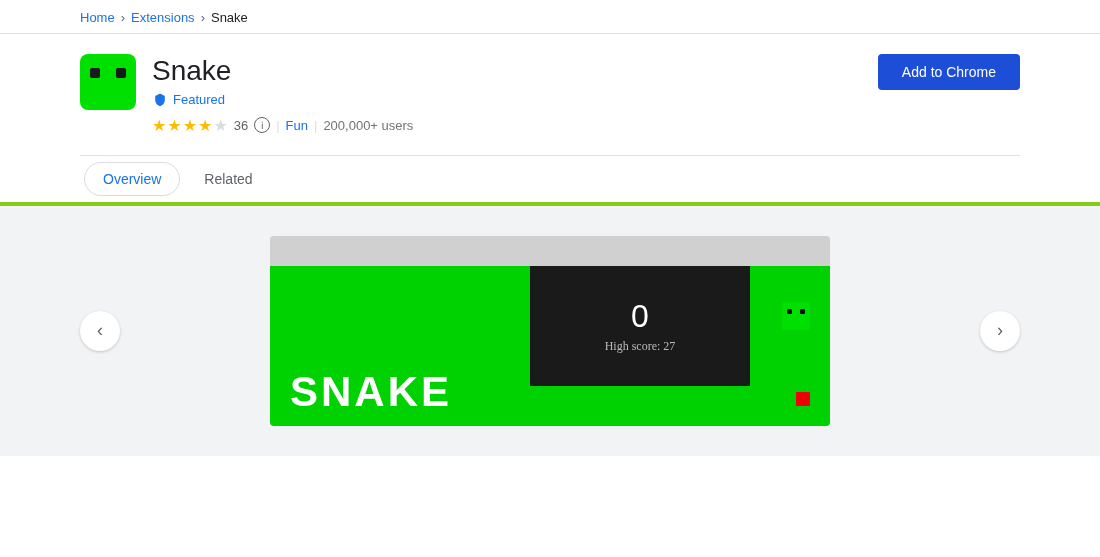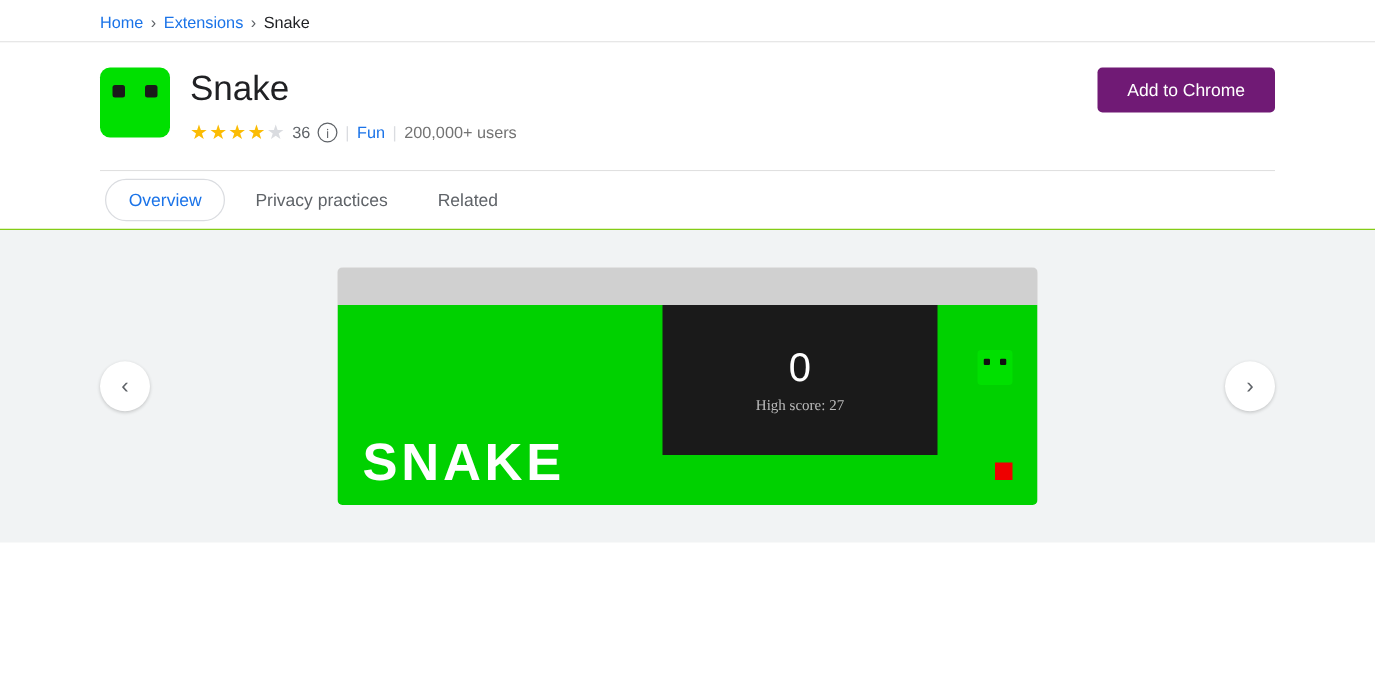--- a/index.html
+++ b/index.html
@@ -149,21 +149,21 @@
       font-weight: 400;
       cursor: pointer;
     }
     .user-count {
       color: #737373;
       font-size: 13px;
       text-align: center;
     }
 
     .add-to-chrome-btn {
-      background: #701a75;
+      background: #1d4ed8;
       color: #fff;
       border: none;
       border-radius: 4px;
       padding: 10px 24px;
       font-size: 14px;
       font-weight: 500;
       cursor: pointer;
       white-space: nowrap;
       flex-shrink: 0;
     }
@@ -176,21 +176,21 @@
     }
 
     
     .nav-tabs {
       display: flex;
       align-items: center;
       gap: 0;
       padding: 0 80px;
       background: #fff;
       margin-top: 0;
-      border-bottom: 1px solid #84cc16;
+      border-bottom: 4px solid #84cc16;
     }
     .nav-tab {
       padding: 14px 20px;
       font-size: 14px;
       color: #5f6368;
       cursor: pointer;
       border-radius: 20px;
       position: relative;
     }
     .nav-tab.active {
@@ -370,20 +370,27 @@
 
 <div class="header-section">
   <div class="header-left">
 
     <div class="app-icon">
       <div class="snake-eye-left"></div>
       <div class="snake-eye-right"></div>
     </div>
     <div class="app-info">
       <span class="app-title">Snake</span>
+      <div class="featured-badge">
+
+        <svg class="featured-icon" viewBox="0 0 20 20" fill="#1a73e8">
+          <path d="M10 2L4 5v5c0 3.55 2.55 6.88 6 7.73C13.45 16.88 16 13.55 16 10V5l-6-3z"></path>
+        </svg>
+        <span>Featured</span>
+      </div>
       <div class="rating-row">
         <div class="stars">
           <span class="star">★</span>
           <span class="star">★</span>
           <span class="star">★</span>
           <span class="star">★</span>
           <span class="star-empty">★</span>
         </div>
         <span class="rating-count">36</span>
         <span class="info-icon">ℹ</span>
@@ -394,21 +401,20 @@
       </div>
     </div>
   </div>
   <button class="add-to-chrome-btn">Add to Chrome</button>
 </div>
 
 <hr class="section-divider">
 
 <nav class="nav-tabs">
   <div class="nav-tab active">Overview</div>
-  <div class="nav-tab">Privacy practices</div>
   <div class="nav-tab">Related</div>
 </nav>
 
 <div class="content-area">
   <div class="carousel-container">
     <button class="carousel-arrow left">‹</button>
 
     <div class="screenshot-wrapper">
       <div class="screenshot-inner">
 

